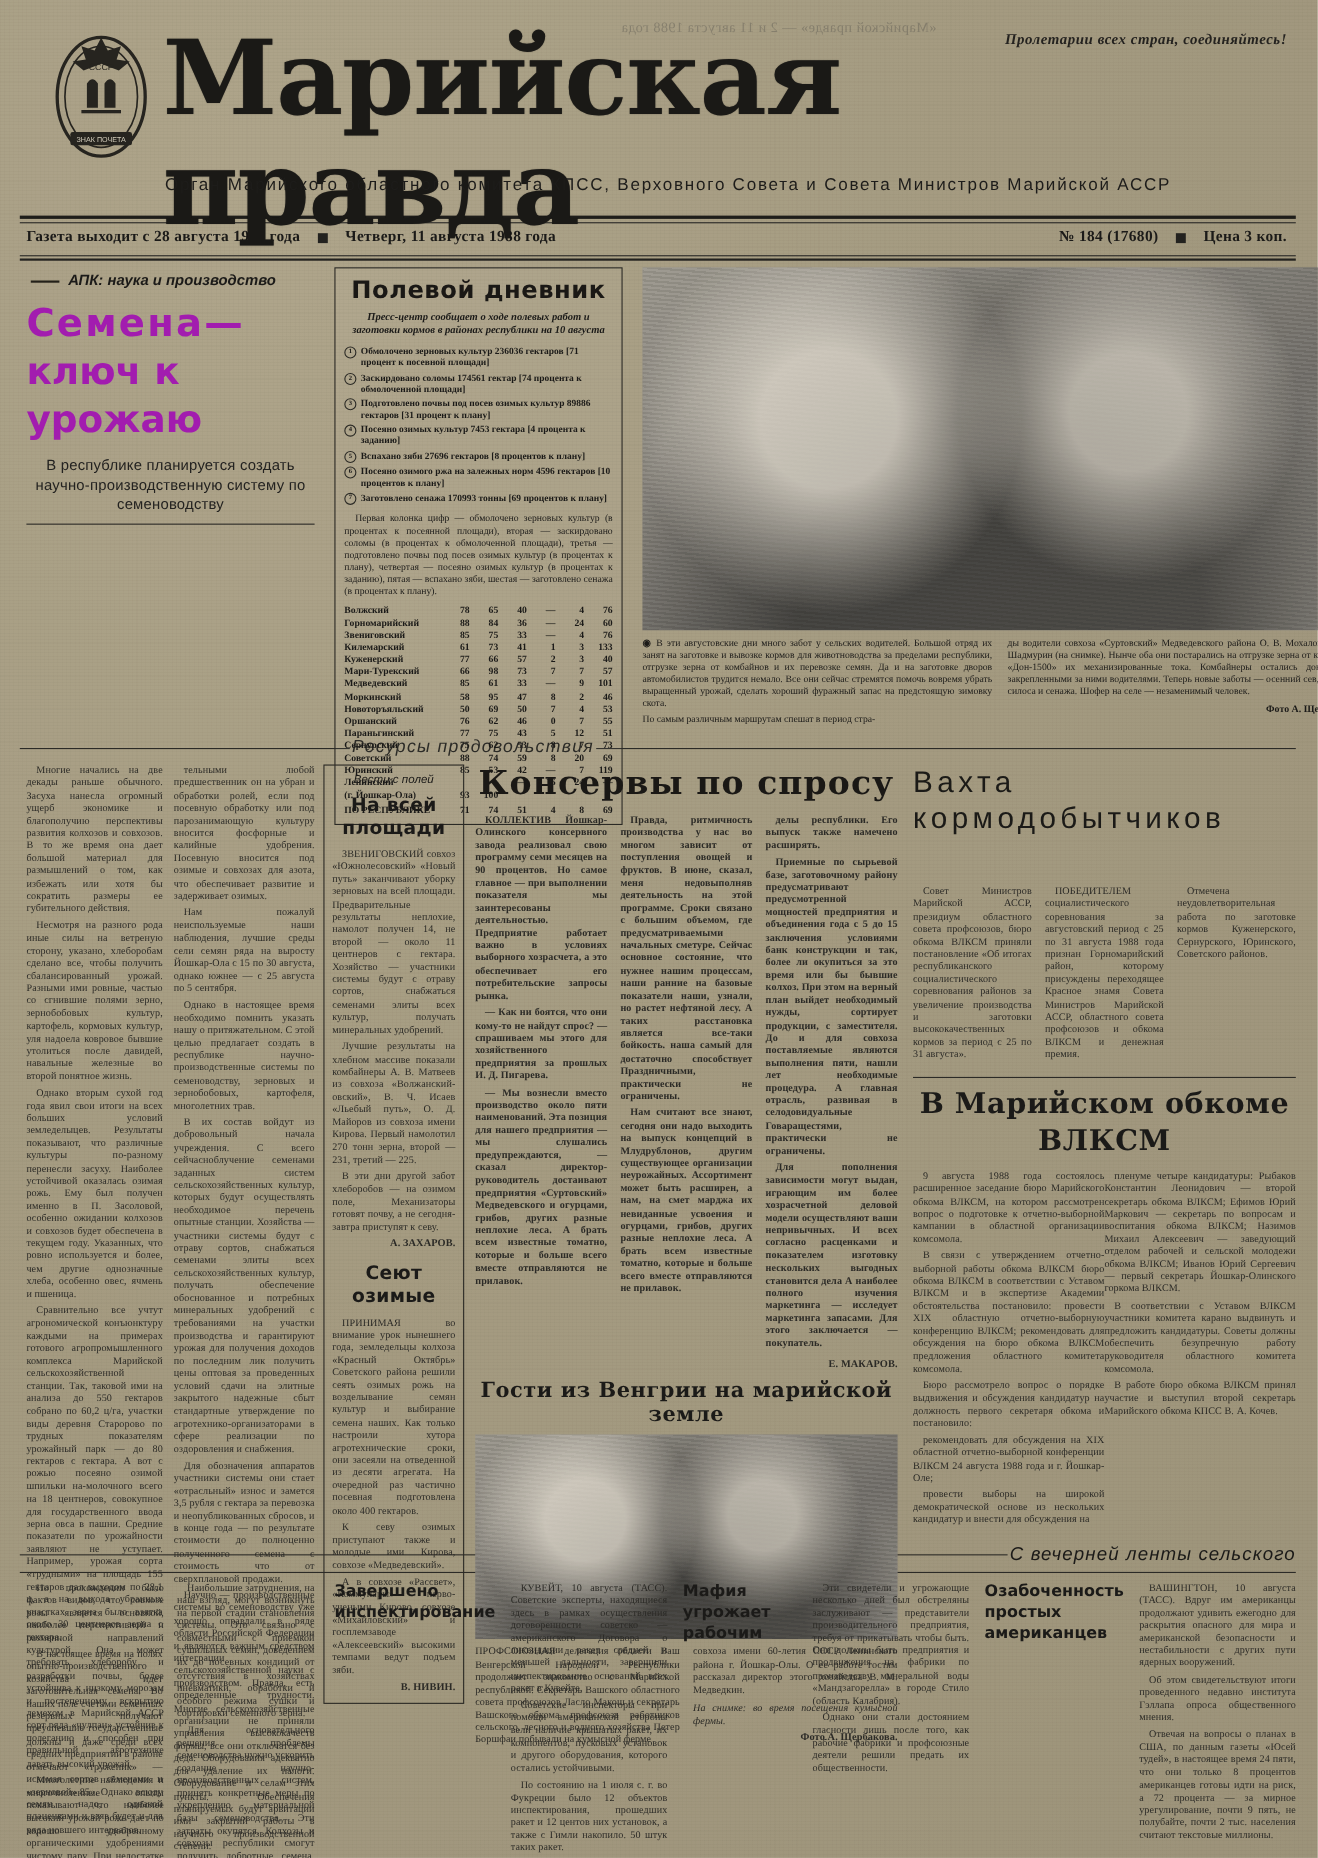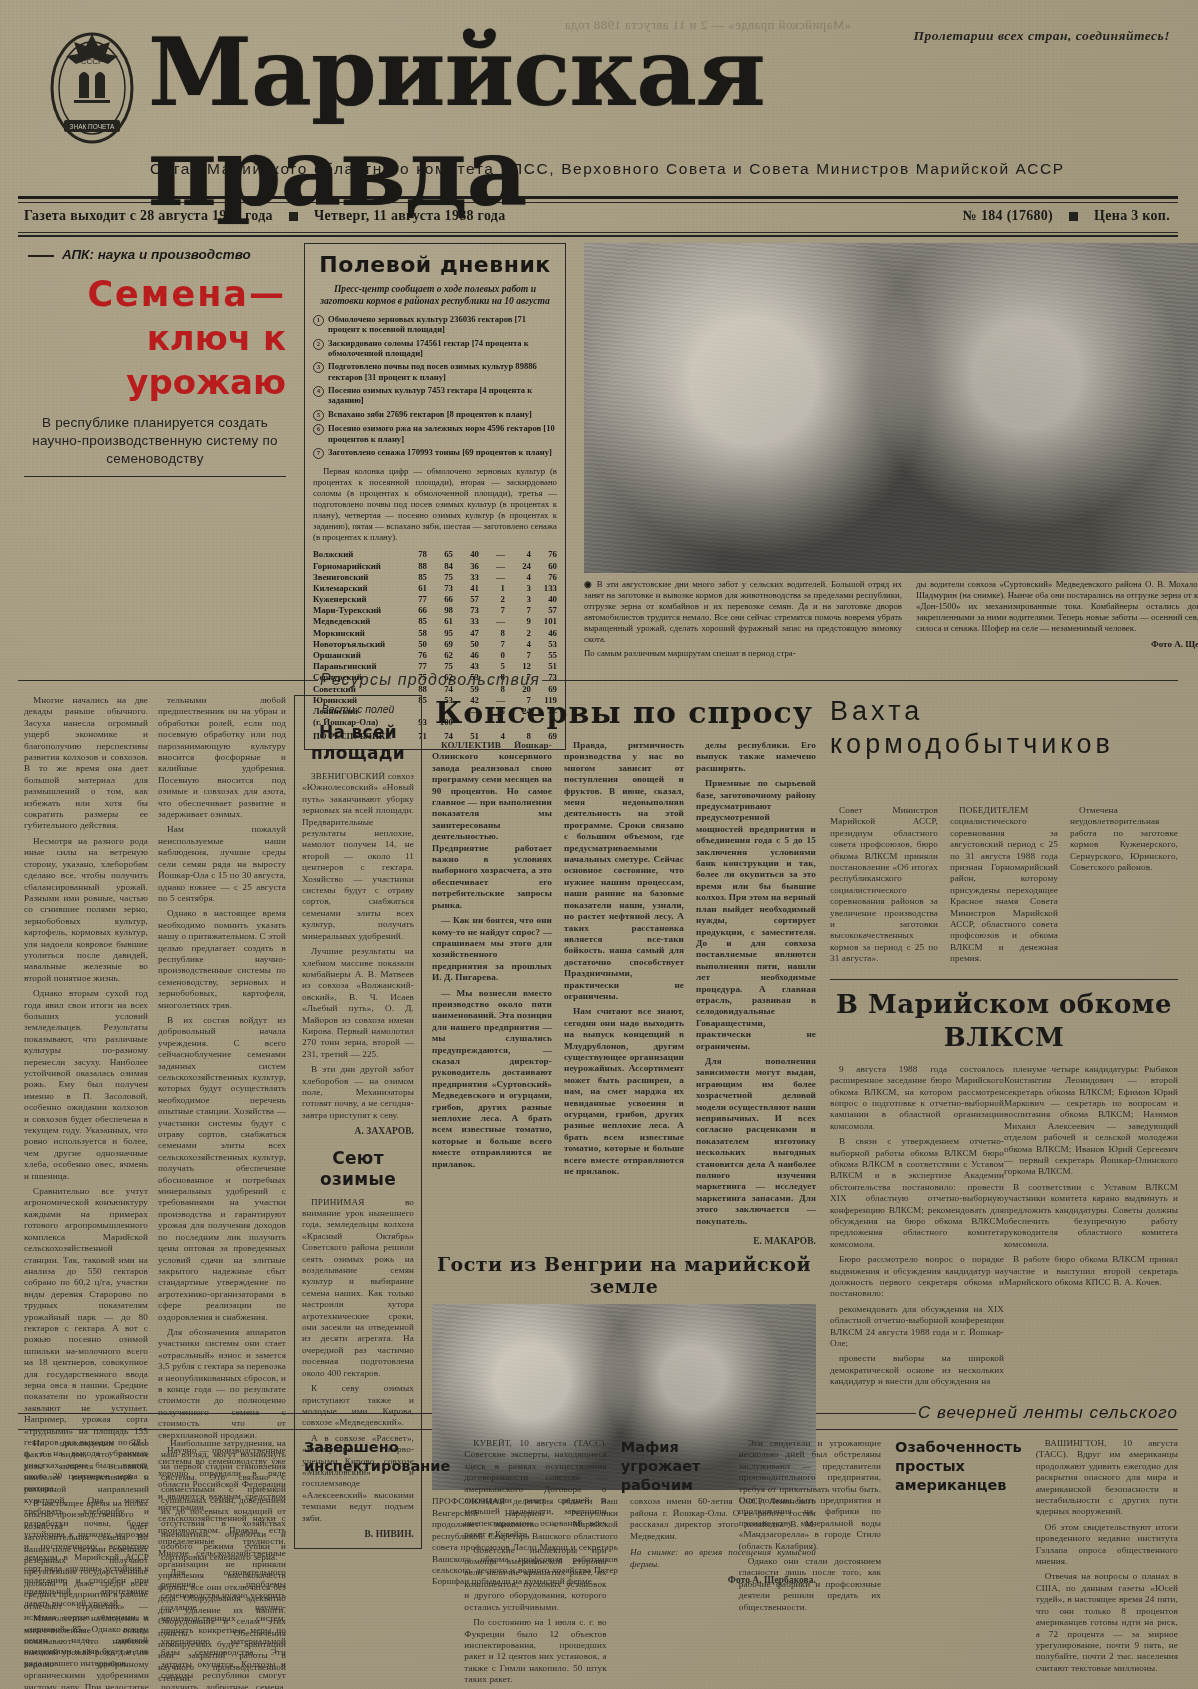--- a/index.html
+++ b/index.html
@@ -74,22 +74,22 @@
   .topblock{position:relative;height:420px;margin-top:6px;}
   .col-a{position:absolute;left:6px;top:0;width:262px;}
   .col-b{position:absolute;left:286px;top:0;width:262px;}
   .col-photo{position:absolute;left:566px;top:0;width:650px;}
 
   .hl-kick{font-family:"Liberation Sans",sans-serif;font-style:italic;font-weight:bold;
     font-size:13.5px;margin:4px 0 10px 38px;position:relative;}
   .hl-kick:before{content:"";position:absolute;left:-34px;top:8px;width:26px;height:2px;background:#232019;}
   .bighead{
     font-family:"DejaVu Sans", sans-serif;font-weight:bold;
-    font-size:35px;line-height:44px;letter-spacing:2px;color:#b91c1c;
-    text-align:right;
+    font-size:35px;line-height:44px;letter-spacing:2px;color:#a21caf;
+    text-align:left;
   }
   .bighead .l2{letter-spacing:0px;font-size:34px;}
   .deck{
     font-family:"Liberation Sans",sans-serif;font-size:13.5px;line-height:18px;
     text-align:center;margin:10px 4px 8px 4px;color:#232220;letter-spacing:.2px;
   }
 
   
   .fdbox{border:1.5px solid #2a2924;padding:6px 8px 8px 8px;background:rgba(255,255,255,.04);}
   .fd-title{

